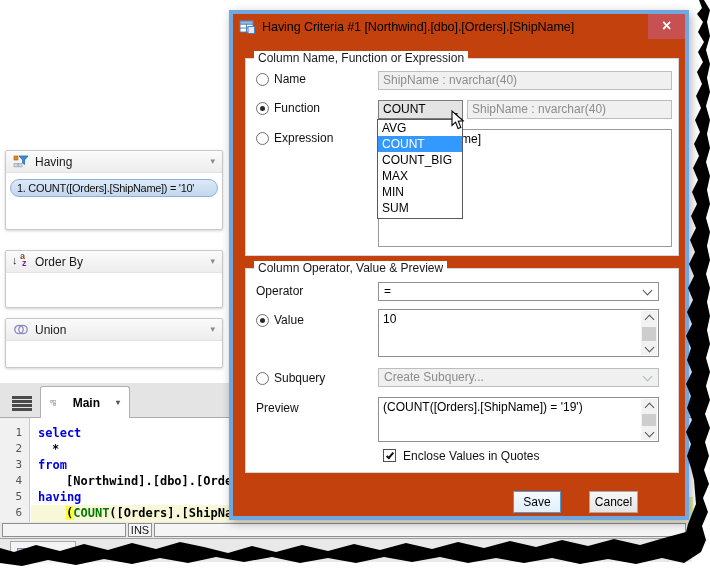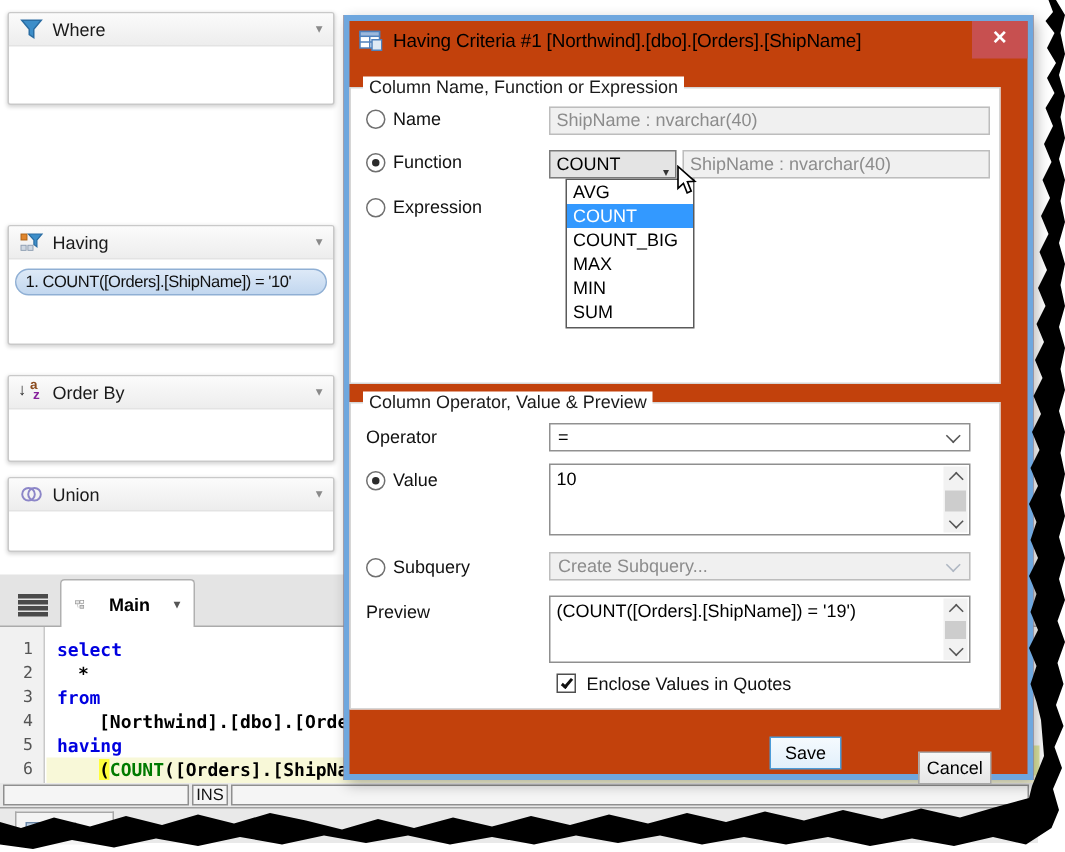--- a/index.html
+++ b/index.html
@@ -70,21 +70,21 @@
   
   #dialog { position:absolute; left:229px; top:10px; width:460px; height:510px;
             border:4px solid #6fa7de; background:#c2410c; box-shadow:2px 3px 9px rgba(0,0,0,.3); z-index:3; }
   #dialog-titlebar { position:relative; height:26px; display:flex; align-items:center; gap:7px;
                      padding-left:6px; font-size:12.6px; letter-spacing:-.1px; color:#000; white-space:nowrap; }
   #dialog-close { position:absolute; top:0; right:0; width:37px; height:25px; background:#c75050;
                   color:#fff; display:flex; align-items:center; justify-content:center;
                   font-size:16px; font-weight:bold; cursor:pointer; }
   #dialog-close::before { content:"×"; margin-top:-2px; }
 
-  .groupbox { position:absolute; left:0; width:434px; border:1px solid #d6d6d6; background:#fff; }
+  .groupbox { position:absolute; left:12px; width:434px; border:1px solid #d6d6d6; background:#fff; }
   #group1 { top:44px; height:198px; }
   #group2 { top:254px; height:205px; }
   .grouplegend { position:absolute; top:-8px; left:8px; background:#fff; padding:0 4px; font-size:12px; color:#1a1a1a; }
 
   .radio { position:absolute; width:13px; height:13px; border-radius:50%; border:1px solid #6f6f6f; background:#fff; cursor:pointer; }
   .radio.sel::after { content:""; position:absolute; left:3px; top:3px; width:5px; height:5px; border-radius:50%; background:#2b2b2b; }
   .rlabel { position:absolute; font-size:12px; color:#111; cursor:default; }
   .flabel { position:absolute; font-size:12px; color:#111; }
 
   .tbox { position:absolute; font-size:12px; line-height:17px; padding:0 4px; overflow:hidden; white-space:nowrap; }
@@ -117,44 +117,35 @@
              white-space:nowrap; cursor:pointer; }
   .dd-item.sel { background:#3399ff; color:#fff; }
 
   .checkbox { position:absolute; width:13px; height:13px; border:1px solid #4f4f4f; background:#fff; cursor:pointer; }
   .checkmark { position:absolute; left:3.5px; top:0.5px; width:4px; height:8px;
                border-right:2px solid #111; border-bottom:2px solid #111; transform:rotate(40deg); }
   .cblabel { position:absolute; font-size:12px; color:#111; }
 
   .btn { position:absolute; top:477px; height:22px; font-size:12px; text-align:center; line-height:20px; cursor:pointer; }
   #btn-save { left:280px; width:48px; border:1px solid #4c9cd8; background:linear-gradient(#f5fafe,#e2f0fb); }
-  #btn-cancel { left:379px; width:49px; border:1px solid #a8a8a8; background:linear-gradient(#f7f7f7,#e6e6e6);margin-top:10px; }
+  #btn-cancel { left:356px; width:49px; border:1px solid #a8a8a8; background:linear-gradient(#f7f7f7,#e6e6e6); }
 
   #mouse-cursor { position:absolute; left:218px; top:96px; z-index:6; }
 
   #bg-sliver { position:absolute; left:687px; top:497px; width:6px; height:20px; background:#e4ecA5; z-index:2; }
 
   #torn { position:absolute; left:0; top:0; z-index:9; pointer-events:none; }
 
   .expr-visible { margin-left:78px; }
 </style>
 </head>
 <body>
 
 <div id="screen">
 
-  <div class="panel" id="panel-where">
-    <div class="panel-header">
-      <svg class="icon16" viewBox="0 0 16 15">
-        <path d="M1.5,1.5 H14.5 L9.5,7.5 V13 L6.5,11 V7.5 Z" fill="#3d8ec9" stroke="#2a6da3" stroke-width="1"></path>
-      </svg>
-      <span>Where</span>
-      <span class="panel-chevron"></span>
-    </div>
-  </div>
 
 
   <div class="panel" id="panel-having">
     <div class="panel-header">
       <svg class="icon16" viewBox="0 0 16 15">
         <rect x="1" y="2" width="4" height="4" fill="#e0862e" stroke="#a85f16" stroke-width="0.6"></rect>
         <rect x="1" y="9.5" width="3.4" height="3.4" fill="#cfd8e2" stroke="#8a9bb0" stroke-width="0.6"></rect>
         <rect x="5.6" y="9.5" width="3.4" height="3.4" fill="#cfd8e2" stroke="#8a9bb0" stroke-width="0.6"></rect>
         <path d="M6,2 H15 L11.6,6 V10.5 L9.6,9 V6 Z" fill="#3d8ec9" stroke="#2a6da3" stroke-width="0.8"></path>
       </svg>
@@ -257,20 +248,23 @@
       <span class="radio sel" style="left:10px; top:43px;"></span>
       <span class="rlabel" style="left:28px; top:42px;">Function</span>
       <div class="combo-count">
         <span>COUNT</span>
         <span class="combo-arrow"></span>
       </div>
       <div class="tbox disabled" style="left:221px; top:41px; width:205px; height:19px;">ShipName : nvarchar(40)</div>
 
       <span class="radio" style="left:10px; top:73px;"></span>
       <span class="rlabel" style="left:28px; top:72px;">Expression</span>
+      <div class="tarea" style="left:132px; top:70px; width:294px; height:118px; border-color:#9a9a9a;">
+        <span class="expr-visible">me]</span>
+      </div>
     </div>
 
     <div id="dropdown">
       <div class="dd-item">AVG</div>
       <div class="dd-item sel">COUNT</div>
       <div class="dd-item">COUNT_BIG</div>
       <div class="dd-item">MAX</div>
       <div class="dd-item">MIN</div>
       <div class="dd-item">SUM</div>
     </div>

